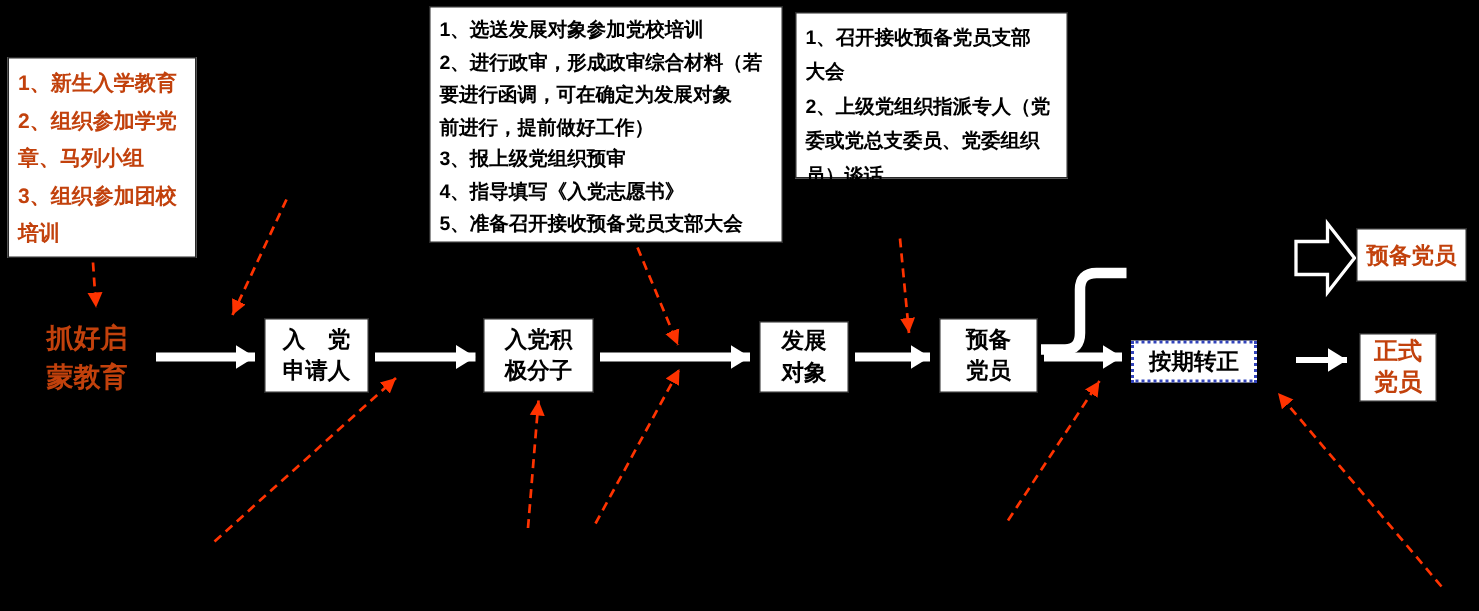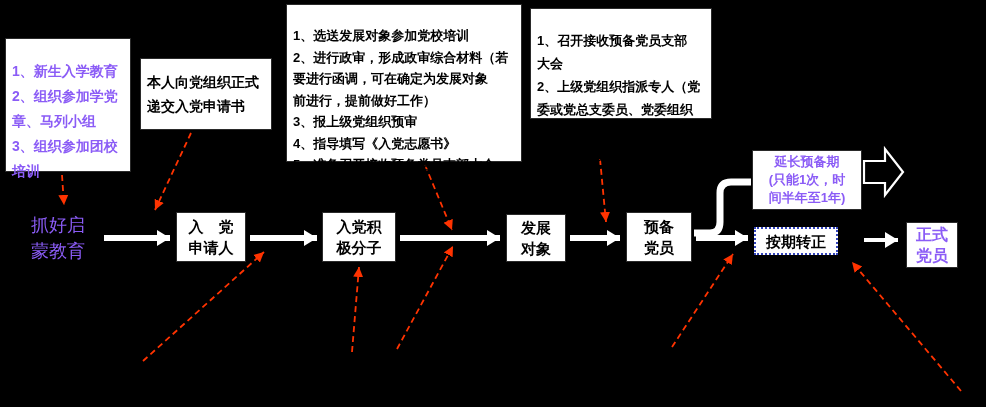--- a/index.html
+++ b/index.html
@@ -17,37 +17,37 @@
     border:1px solid #2a2a2a;
     box-sizing:border-box;
     font-weight:bold;
     white-space:pre-line;
     z-index:2;
     color:#000;
   }
   .annot{
     font-size:13px;
     line-height:21px;
-    padding:20px 6px;
+    padding:4px 6px;
     text-align:left;
   }
   .node{
     display:flex;
     align-items:center;
     justify-content:center;
     text-align:center;
     font-size:15px;
     line-height:21px;
   }
-  .red{color:#8b5cf6;}
+  .red{color:#c2410c;}
   .plain{
     position:absolute;
     background:transparent;
     border:none;
-    font-weight:normal;
+    font-weight:bold;
     white-space:pre-line;
     z-index:2;
     display:flex;align-items:center;justify-content:center;text-align:right;
   }
   
   #box-education{left:5px;top:38px;width:126px;height:134px;line-height:25px;font-size:14px;}
   #box-application{left:140px;top:58px;width:132px;height:72px;font-size:14px;line-height:24px;display:flex;align-items:center;}
   #box-development{left:286px;top:4px;width:236px;height:158px;line-height:21.5px;}
   #box-admission{left:530px;top:8px;width:182px;height:111px;font-size:13px;line-height:23px;}
   #node-enlightenment{left:16px;top:212px;width:84px;height:52px;font-size:18px;line-height:26px;}
@@ -96,22 +96,20 @@
     <line x1="672" y1="347" x2="733" y2="254" stroke="#ff3300" stroke-width="1.8" stroke-dasharray="6,4" marker-end="url(#ah-red)"></line>
     <line x1="961" y1="391" x2="852" y2="262" stroke="#ff3300" stroke-width="1.8" stroke-dasharray="6,4" marker-end="url(#ah-red)"></line>
   </svg>
 
   <div id="box-education" class="box annot red">1、新生入学教育
 2、组织参加学党
 章、马列小组
 3、组织参加团校
 培训</div>
 
-  <div id="box-application" class="box annot">本人向党组织正式
-递交入党申请书</div>
 
   <div id="box-development" class="box annot">1、选送发展对象参加党校培训
 2、进行政审，形成政审综合材料（若
 要进行函调，可在确定为发展对象
 前进行，提前做好工作）
 3、报上级党组织预审
 4、指导填写《入党志愿书》
 5、准备召开接收预备党员支部大会</div>
 
   <div id="box-admission" class="box annot">1、召开接收预备党员支部
@@ -129,23 +127,21 @@
 
   <div id="node-activist" class="box node">入党积
 极分子</div>
 
   <div id="node-target" class="box node">发展
 对象</div>
 
   <div id="node-probationary" class="box node">预备
 党员</div>
 
-  <div id="box-extension" class="box node red">延长预备期
-(只能1次，时
-间半年至1年)</div>
 
+  <div id="node-probationary-2" class="box node red">预备党员</div>
 
   <div id="box-transfer" class="box node">按期转正</div>
 
   <div id="node-full-member" class="box node red">正式
 党员</div>
 
 </div>
 
 </body></html>

